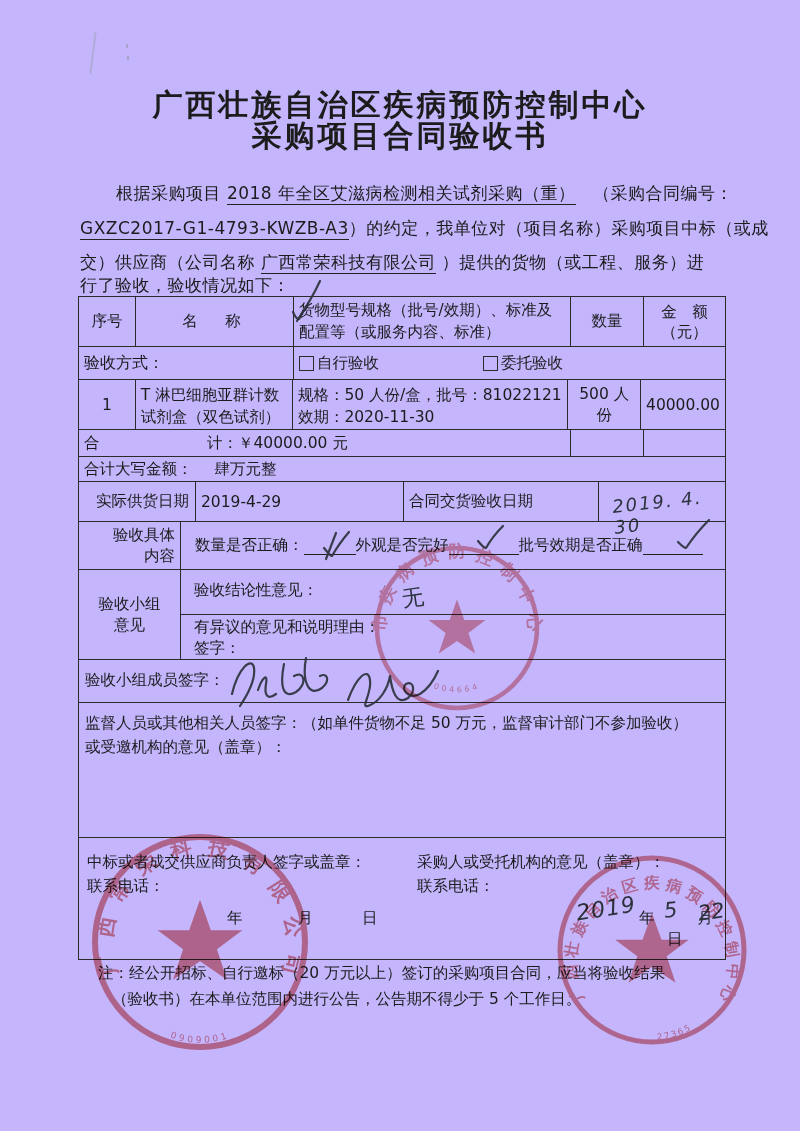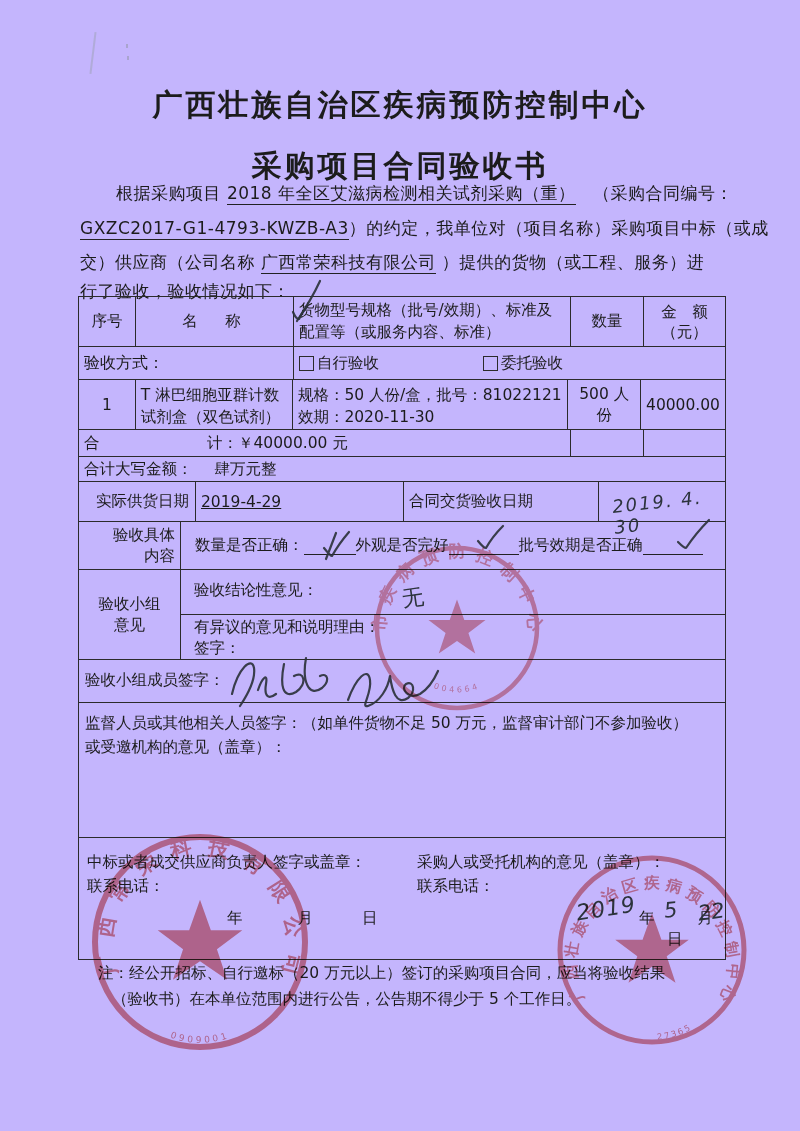--- a/index.html
+++ b/index.html
@@ -34,32 +34,32 @@
 </head>
 <body>
 
 <div class="page">
 
   <div class="abs mark1"></div>
   <div class="abs dot" style="left:126px;top:44px;"></div>
   <div class="abs dot" style="left:127px;top:56px;"></div>
 
   <div class="abs title" style="top:85px;">广西壮族自治区疾病预防控制中心</div>
-  <div class="abs title" style="top:146px;">采购项目合同验收书</div>
+  <div class="abs title" style="top:116px;">采购项目合同验收书</div>
 
   <div class="abs introline indent" style="top:182px;">
     <span>根据采购项目 </span><span class="u">2018 年全区艾滋病检测相关试剂采购（重）</span><span>　（采购合同编号：</span>
   </div>
   <div class="abs introline" style="top:217px;">
     <span class="u">GXZC2017-G1-4793-KWZB-A3</span><span>）的约定，我单位对（项目名称）采购项目中标（或成</span>
   </div>
   <div class="abs introline" style="top:251px;">
     <span>交）供应商（公司名称 </span><span class="u">广西常荣科技有限公司</span><span> ）提供的货物（或工程、服务）进</span>
   </div>
-  <div class="abs introline" style="top:280px;">
+  <div class="abs introline" style="top:274px;">
     <span>行了验收，验收情况如下：</span>
   </div>
 
   <div class="abs vtable">
 
     <div class="t-row" style="height:50px;">
       <div class="c cc" style="width:57px;">序号</div>
       <div class="c cc" style="width:158px;letter-spacing:6px;">名　称</div>
       <div class="c" style="width:277px;line-height:22px;">货物型号规格（批号/效期）、标准及配置等（或服务内容、标准）</div>
       <div class="c cc" style="width:73px;">数量</div>
@@ -99,21 +99,21 @@
 
     <div class="t-row" style="height:25px;">
       <div class="c cl" style="flex:1;">
         <span>合计大写金额：</span>
         <span style="margin-left:22px;">肆万元整</span>
       </div>
     </div>
 
     <div class="t-row" style="height:40px;">
       <div class="c cl" style="width:102px;padding:2px;margin-left:15px;">实际供货日期</div>
-      <div class="c cl" style="width:208px;text-decoration:underline;">2019-4-29</div>
+      <div class="c cl" style="width:208px;">2019-4-29</div>
       <div class="c cl" style="width:195px;">合同交货验收日期</div>
       <div class="c" style="flex:1;">
         <div class="hand" style="position:absolute;left:14px;top:8px;font-size:18px;font-style:italic;letter-spacing:2px;transform:rotate(-6deg);">2019. 4. 30</div>
       </div>
     </div>
 
     <div class="t-row" style="height:48px;">
       <div class="c cc" style="width:102px;flex-direction:column;line-height:21px;align-items:flex-end;">
         <div>验收具体</div>
         <div>内容</div>

